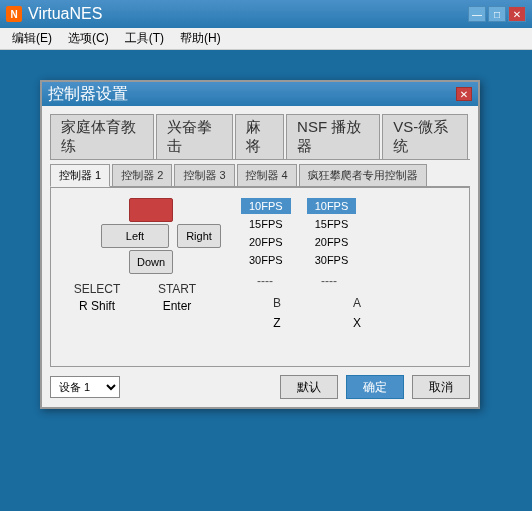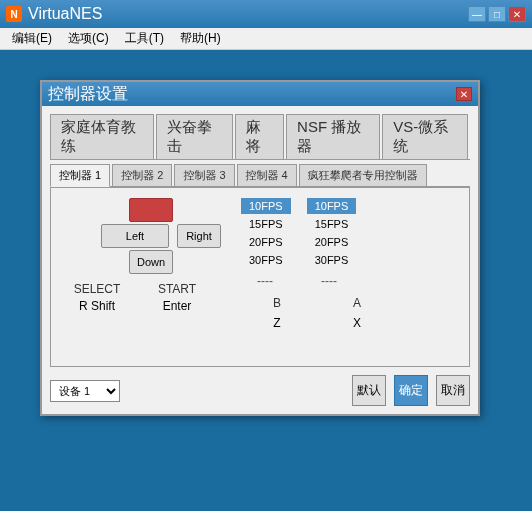--- a/index.html
+++ b/index.html
@@ -219,26 +219,26 @@
     }
     .select-box {
       border: 1px solid #888;
       background: white;
       padding: 2px 4px;
       font-size: 11px;
       width: 70px;
       height: 22px;
     }
     .dialog-btn {
-      padding: 3px 4px;
+      padding: 3px 16px;
       background: #e0e0e0;
       border: 1px solid #888;
       font-size: 12px;
       cursor: pointer;
-      height: 31px;
+      height: 24px;
     }
     .dialog-btn.confirm {
       background: #4a90c8;
       color: white;
       border: 1px solid #2878b0;
     }
 
     
     .content-inner {
       display: flex;

